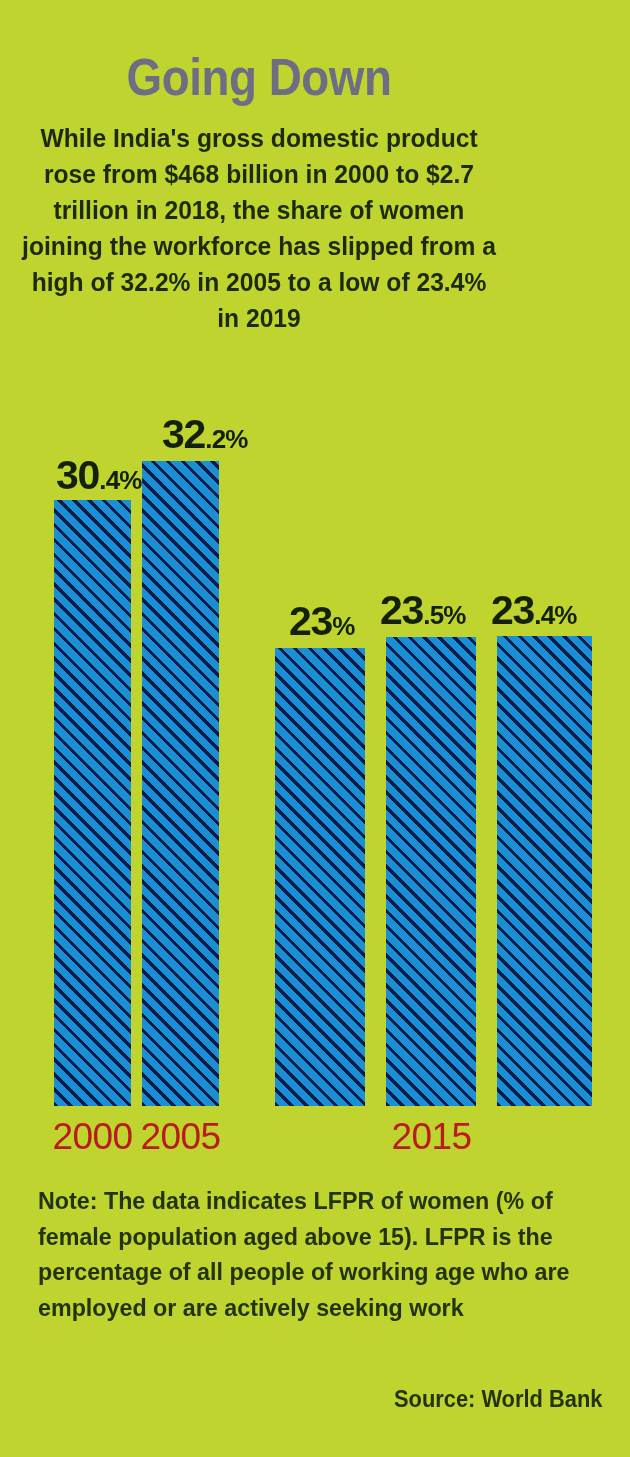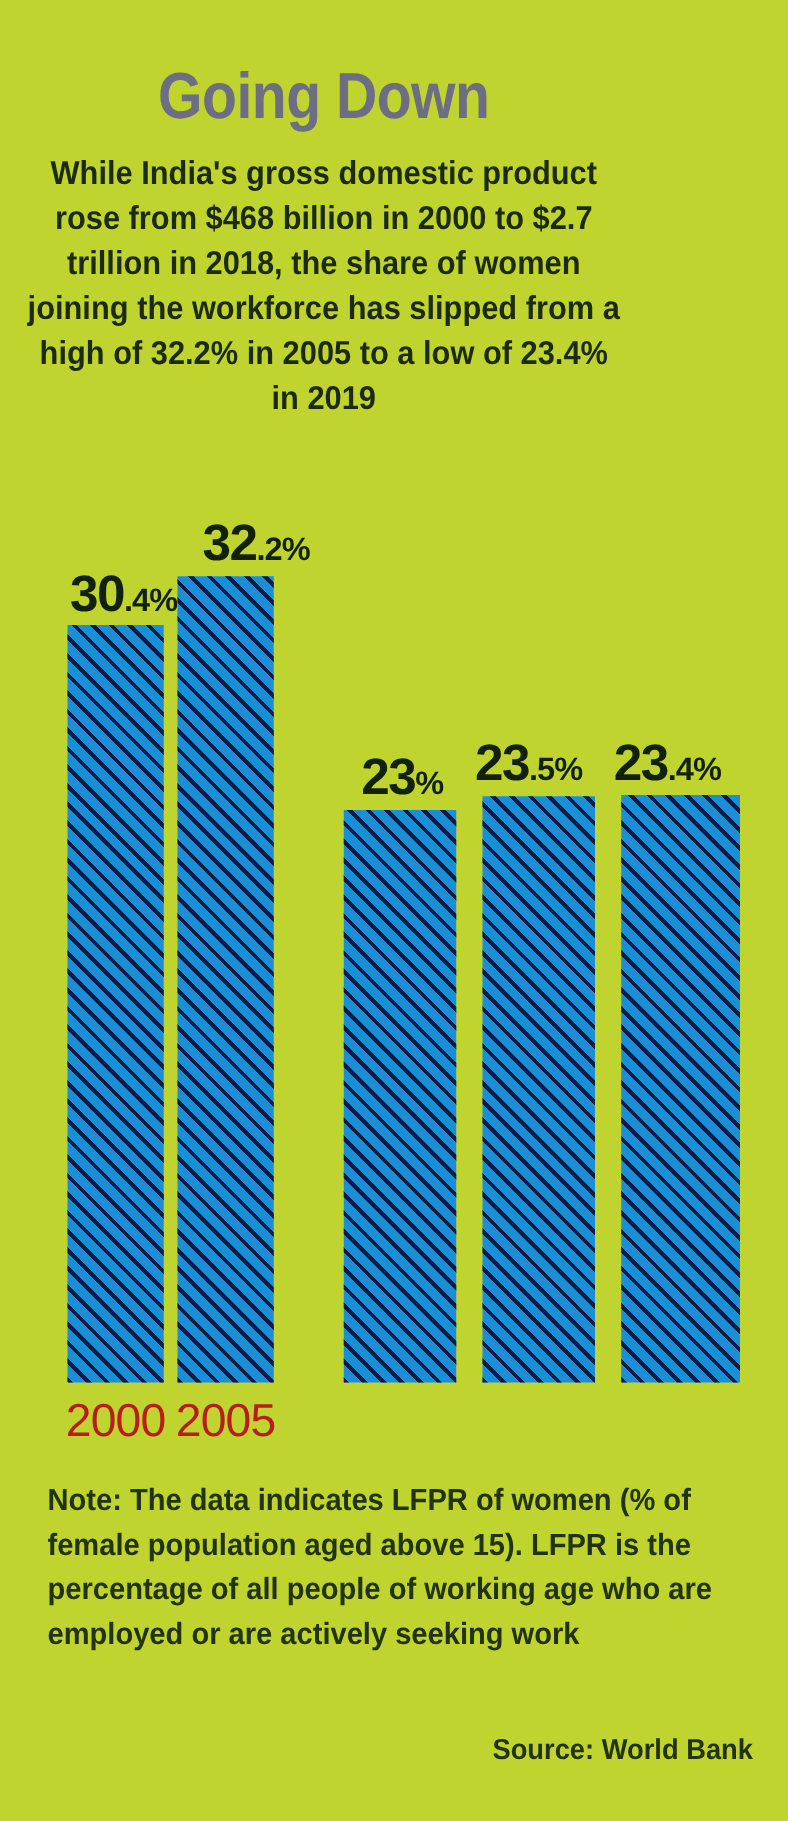--- a/index.html
+++ b/index.html
@@ -158,20 +158,21 @@
 
     <div class="bar" style="left:263px; top:648px; width:90px; height:458px;"></div>
     <div class="bar-label" style="left:277px; top:601px;">
       <span class="whole">23</span><span class="frac">%</span>
     </div>
 
     <div class="bar" style="left:374px; top:637px; width:90px; height:469px;"></div>
     <div class="bar-label" style="left:368px; top:590px;">
       <span class="whole">23</span><span class="frac">.5%</span>
     </div>
+    <div class="tick-label" style="left:367px; top:1118px; width:105px;">2015</div>
 
     <div class="bar" style="left:485px; top:636px; width:95px; height:470px;"></div>
     <div class="bar-label" style="left:479px; top:590px;text-align:center;">
       <span class="whole">23</span><span class="frac">.4%</span>
     </div>
 
   </div>
 
   <div class="note">Note: The data indicates LFPR of women (% of female population aged above 15). LFPR is the percentage of all people of working age who are employed or are actively seeking work</div>
   <div class="source">Source: World Bank</div>

